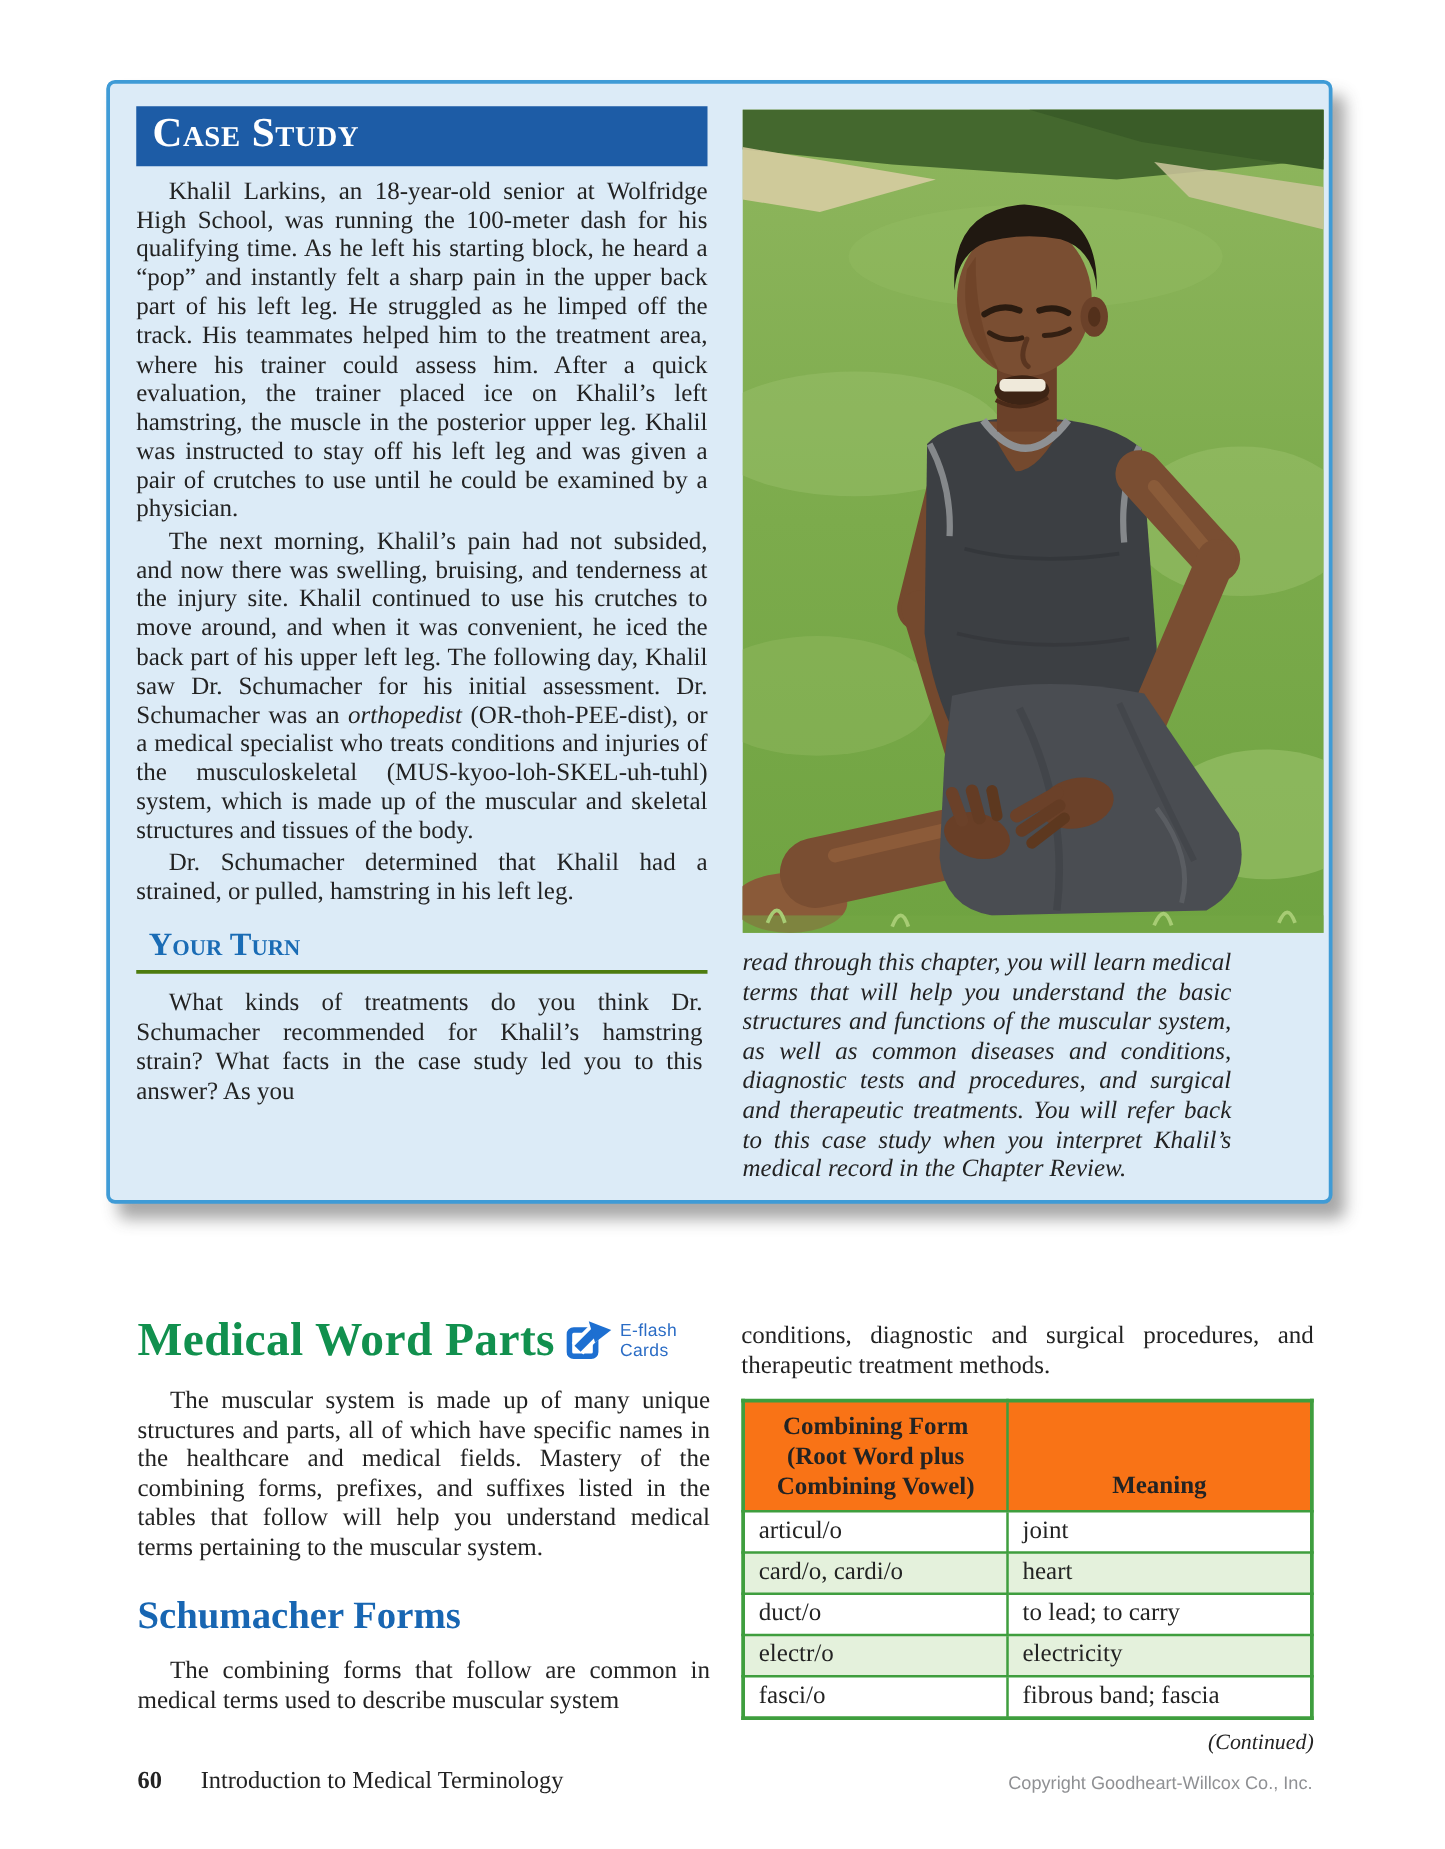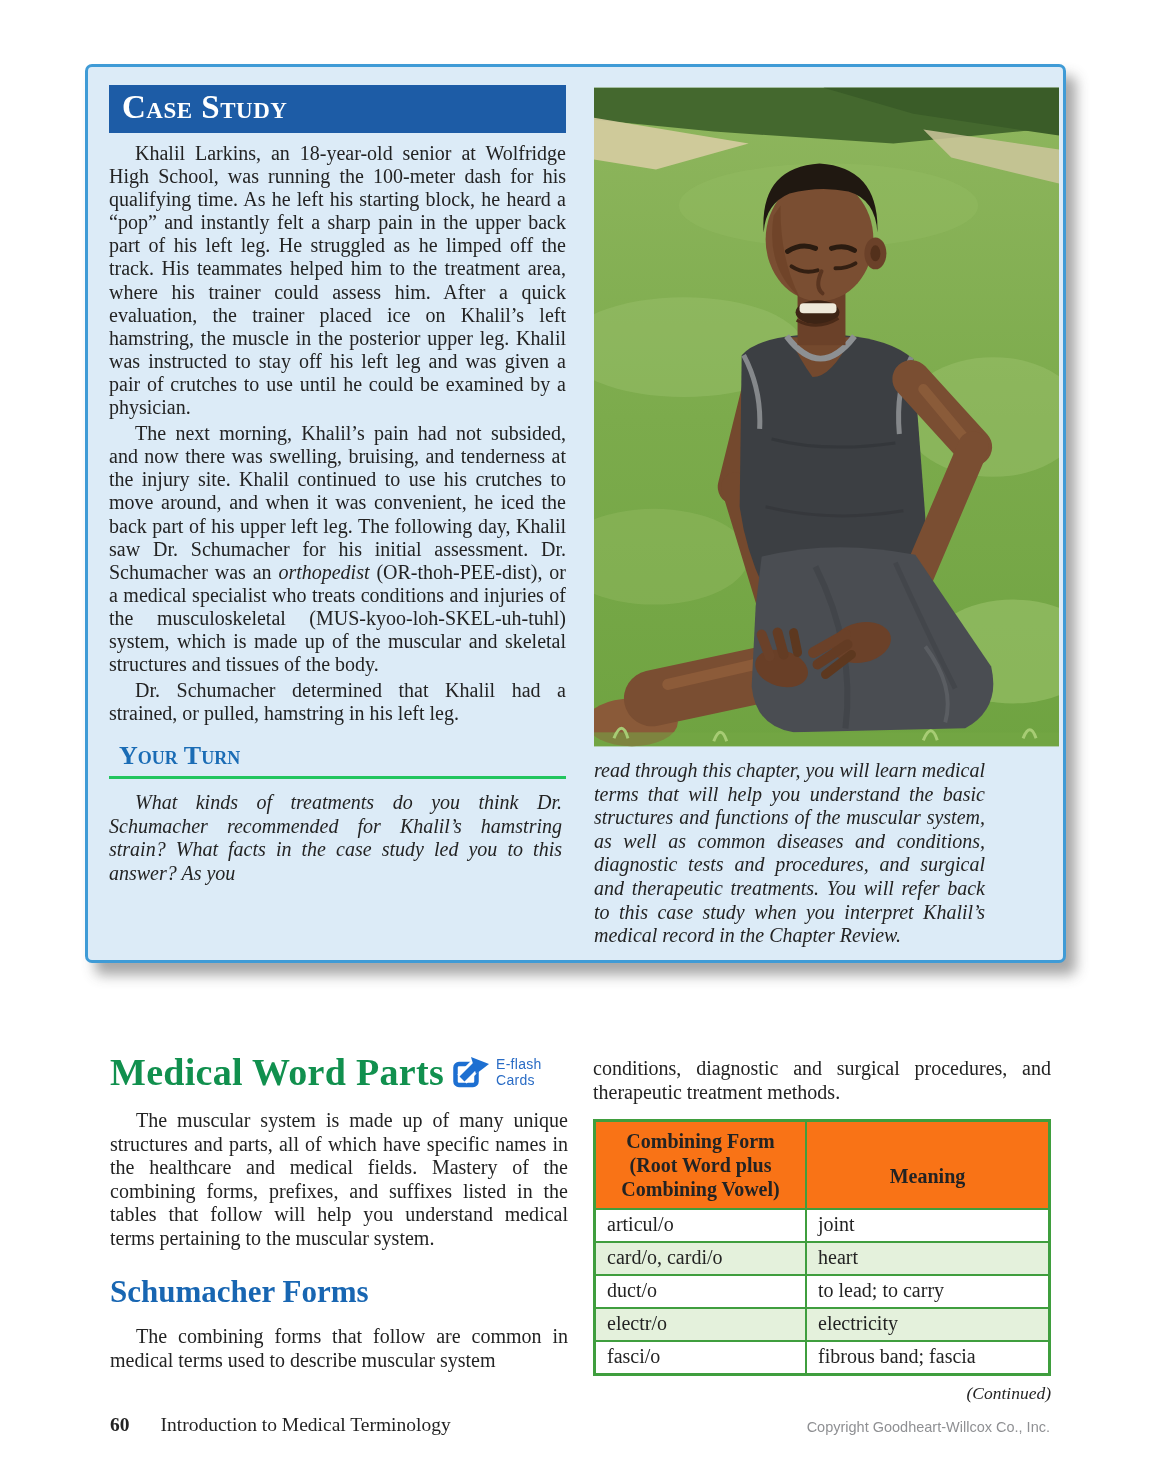--- a/index.html
+++ b/index.html
@@ -26,25 +26,25 @@
   }
   .cs-body { font-size:20px; line-height:23.1px; text-align:justify; margin-top:9px; }
   .cs-body p { margin:0 0 3px 0; text-indent:26px; }
   .cs-right .cont {
     font-style:italic; font-size:20px; line-height:23.6px; text-align:justify;
     margin:12px 0 0 0;
   }
 
   .yt-heading {
     margin-top:16px; padding:0 0 5px 10px;
-    border-bottom:3px solid #22c55e;
+    border-bottom:3px solid #4d7c0f;
     color:#1a6cb5; font-variant:small-caps; font-weight:bold; font-size:26px;
   }
   .yt-text {
-    font-style:italic; font-size:20px; line-height:23.5px; text-align:justify;
+    font-size:20px; line-height:23.5px; text-align:justify;
     margin:12px 4px 0 0; text-indent:26px;
   }
 
   .photo { display:block; width:465px; height:660px; }
 
   
   .main-left  { position:absolute; left:110px; top:1050px; width:458px; }
   .main-right { position:absolute; left:593px; top:1057px; width:458px; }
 
   .h-main {
@@ -65,21 +65,21 @@
   .cf-table {
     width:458px; border-collapse:collapse; margin-top:15px;
     border:3px solid #3f9e3e; font-size:20px;
   }
   .cf-table th, .cf-table td { border:2px solid #3f9e3e; }
   .cf-table thead th {
     background:#f97316; font-weight:bold; text-align:center;
     padding:7px 8px; line-height:1.2;
   }
   .cf-table th.c1 { width:193px; }
-  .cf-table th.c2 { vertical-align:bottom; padding-bottom:20px; }
+  .cf-table th.c2 { vertical-align:bottom; padding-bottom:8px; }
   .cf-table td { padding:3px 11px 5px 11px; background:#ffffff; }
   .cf-table tbody tr:nth-child(even) td { background:#e4f1dc; }
   .continued {
     text-align:right; font-style:italic; font-size:17.5px; margin-top:7px;
     width:458px;
   }
 
   
   .footer-left {
     position:absolute; left:110px; top:1414px; font-size:19.5px;

